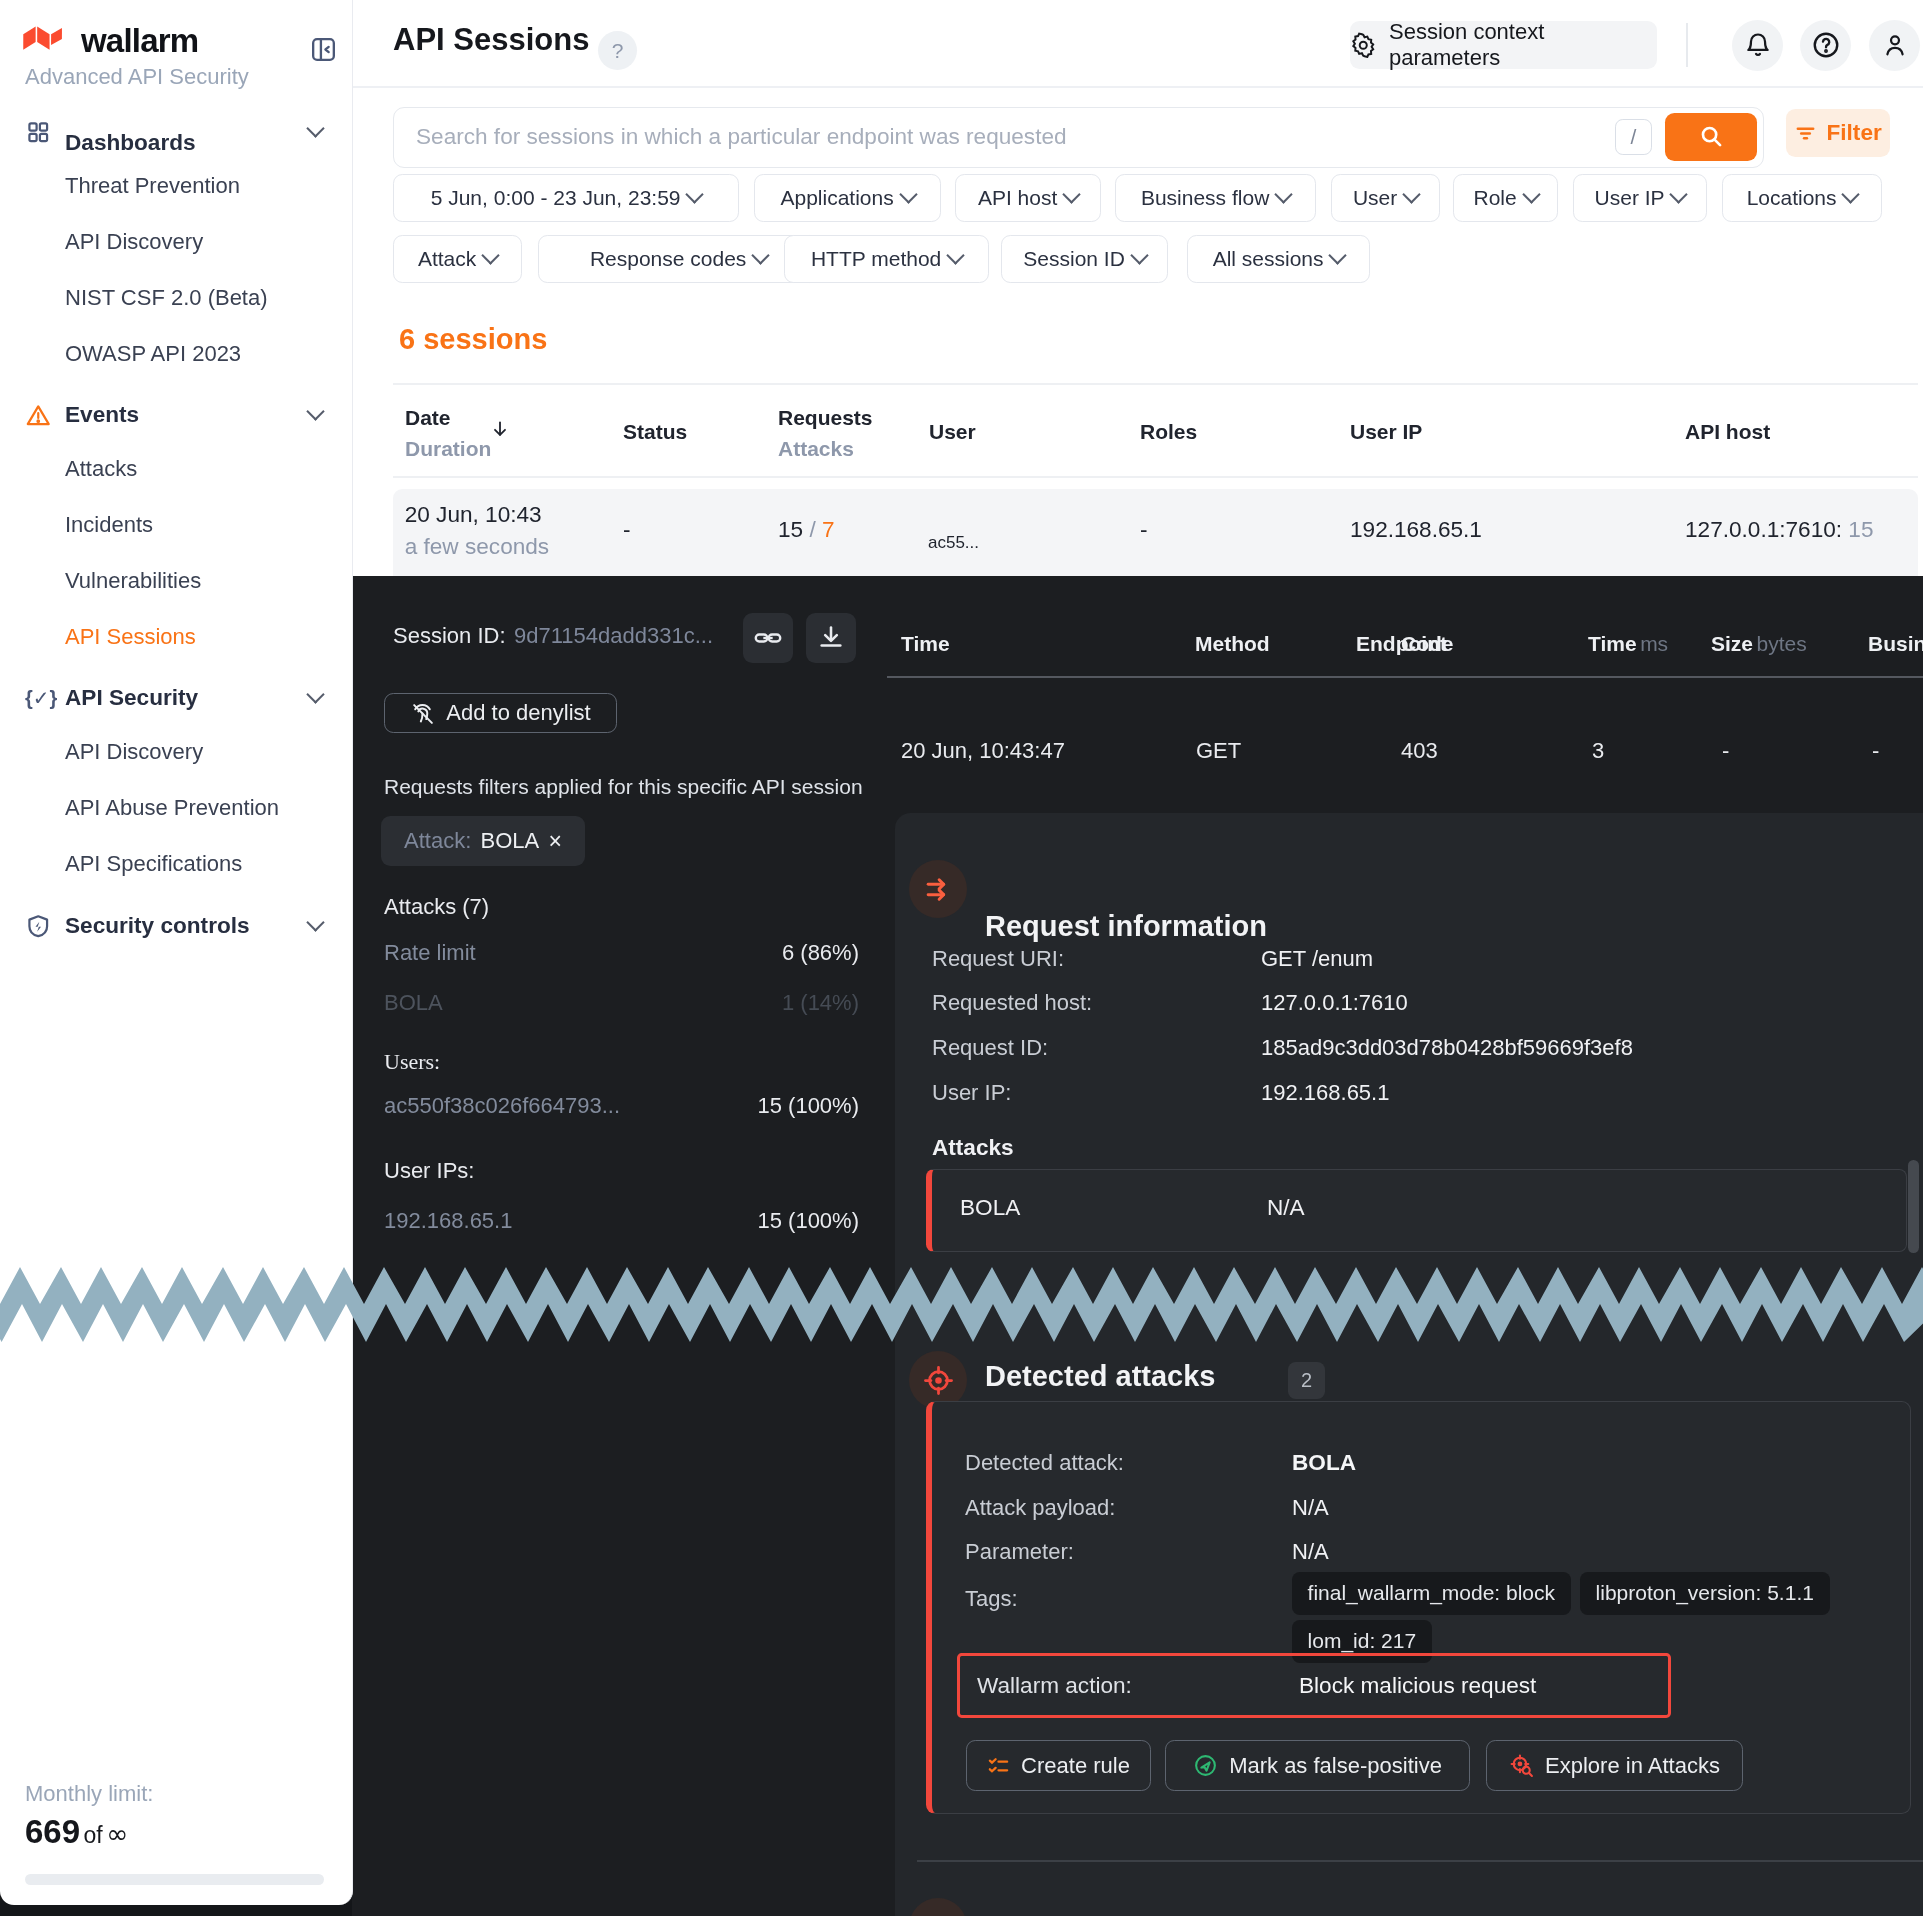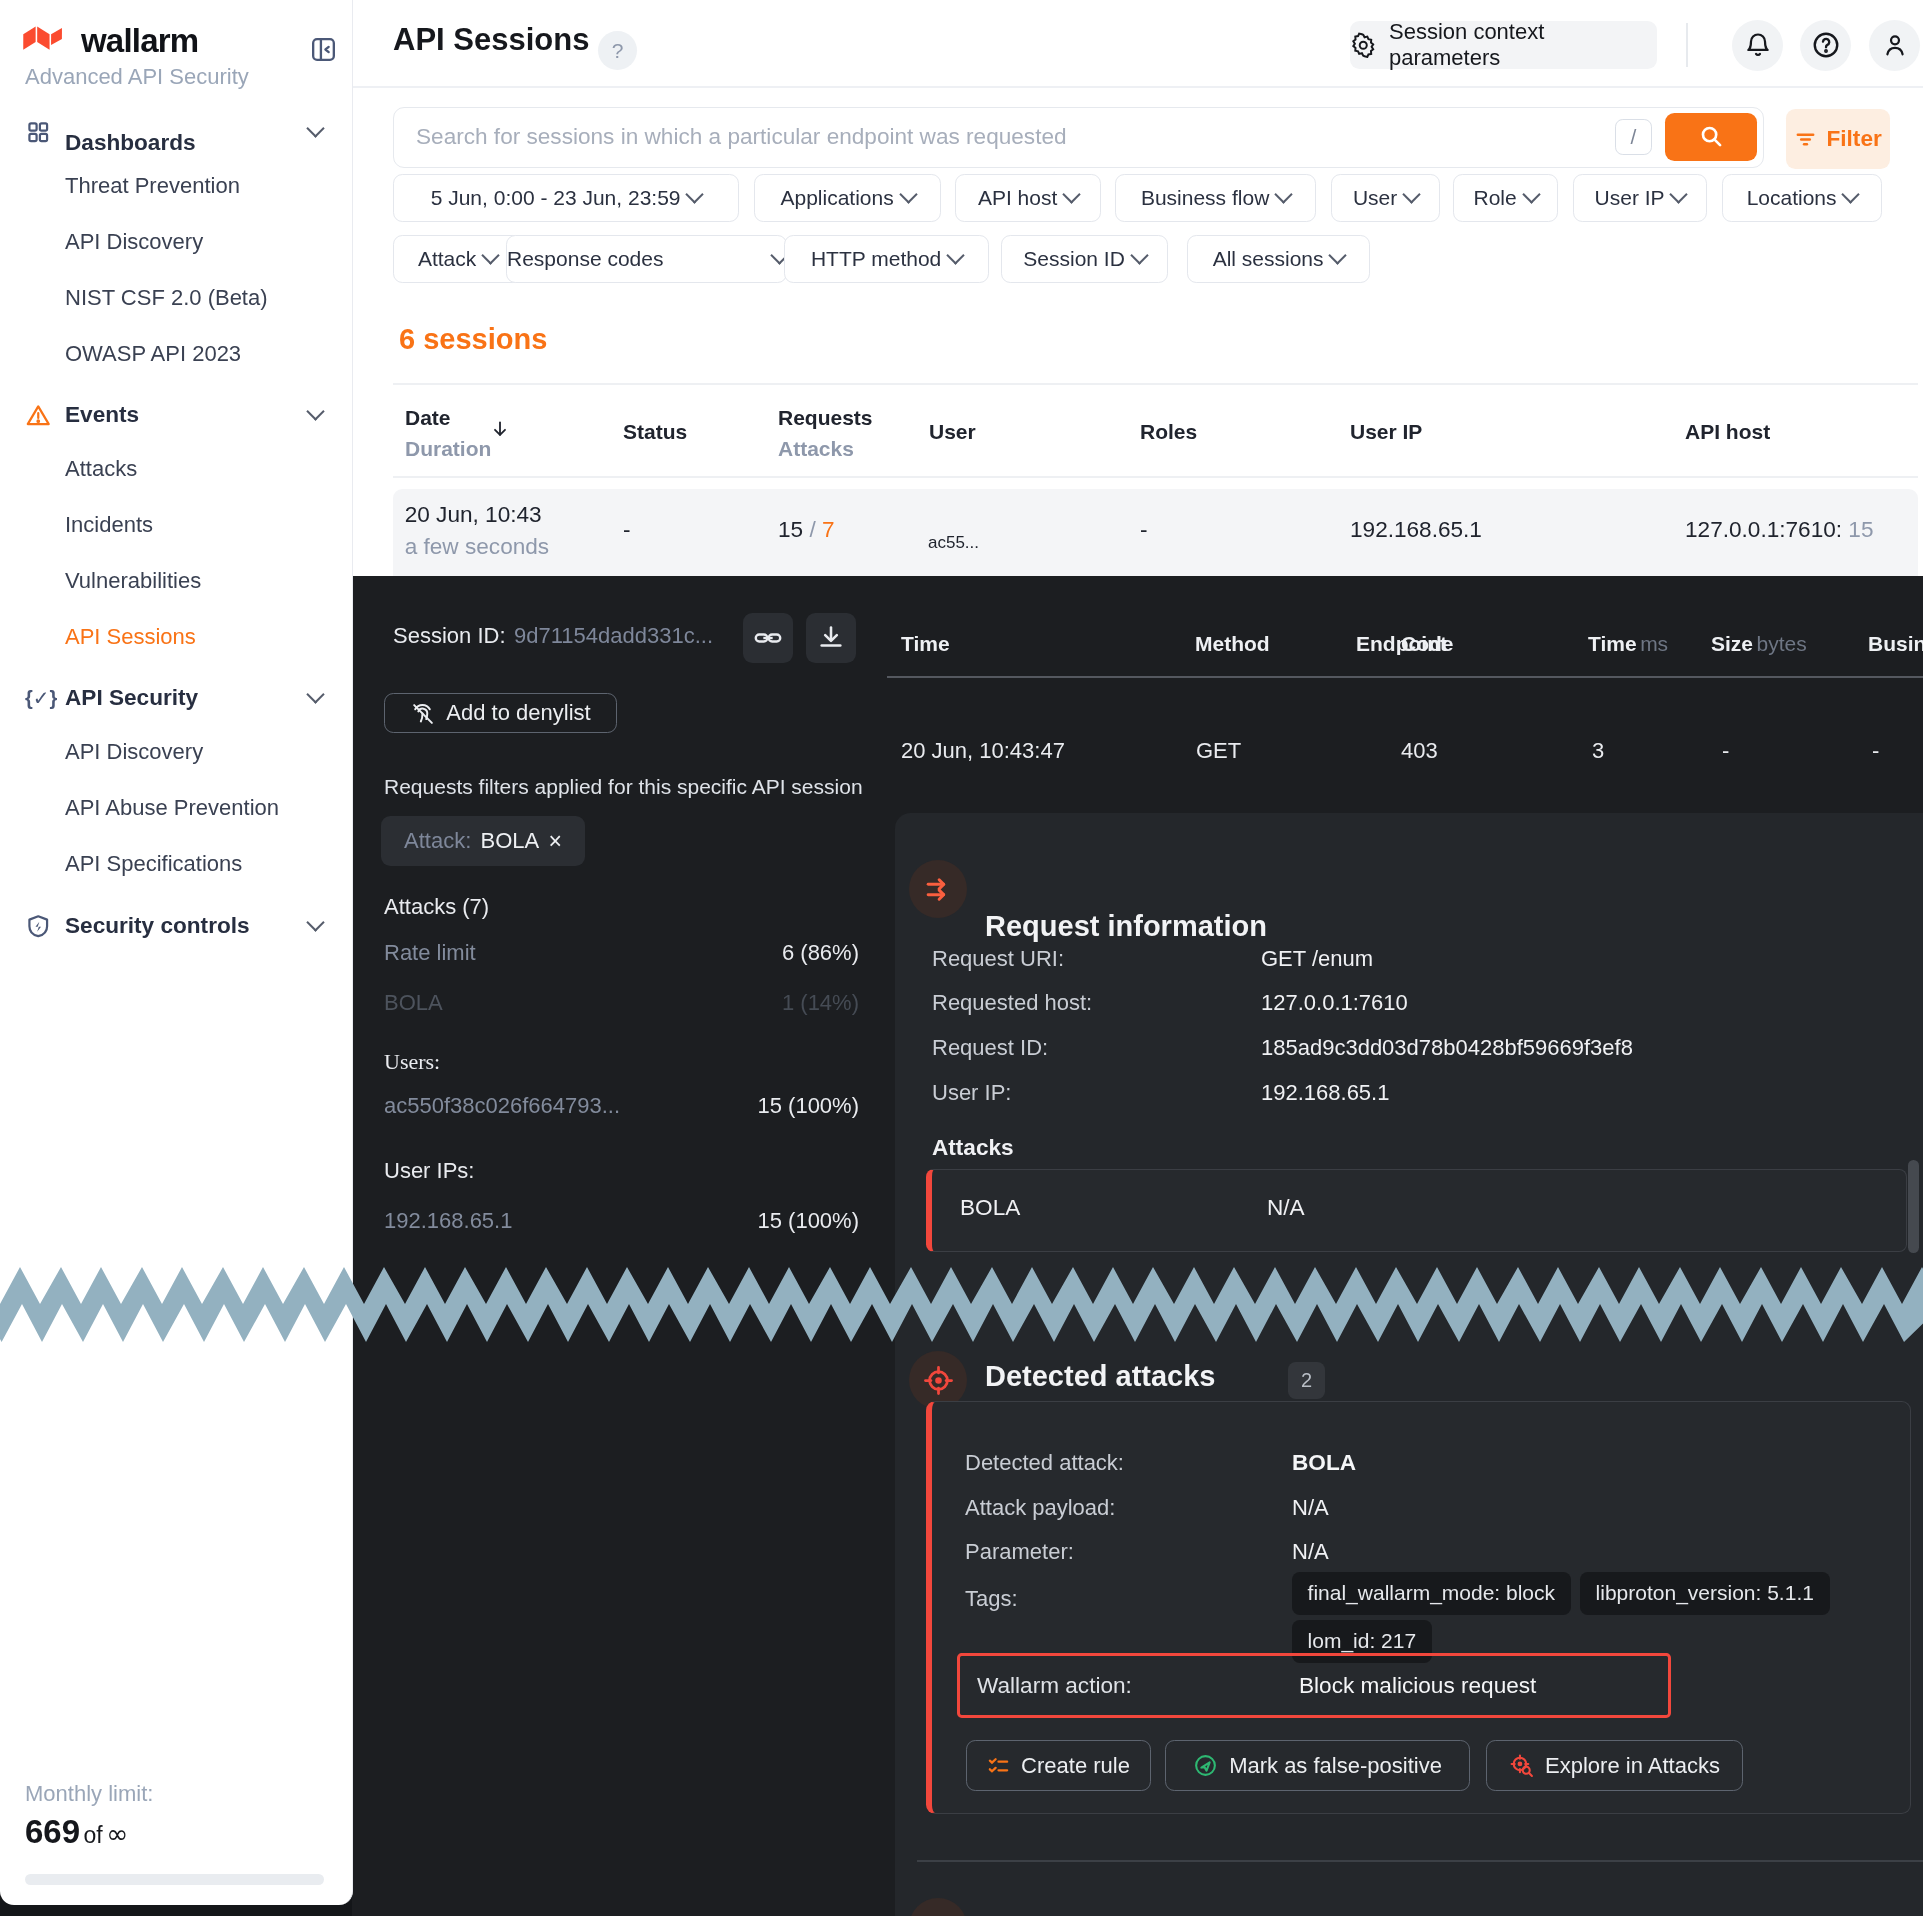--- a/index.html
+++ b/index.html
@@ -83,21 +83,21 @@
     <span class="abs" style="right:111px;top:11px;width:37px;height:36px;box-sizing:border-box;border:1.6px solid #dadfe7;border-radius:7.8px;display:flex;align-items:center;justify-content:center;font-size:21px;color:#7c8596;">/</span>
     <span class="abs" style="right:6.2px;top:4.7px;width:92px;height:48px;background:#f97316;border-radius:9.3px;display:flex;align-items:center;justify-content:center;">
       <span>
           <svg width="26.5" height="26.5" viewBox="0 0 24 24" fill="none" stroke="#ffffff" stroke-width="2.4" stroke-linecap="round">
             <circle cx="10.5" cy="10.5" r="6"></circle>
             <path d="M15 15l5 5"></path>
           </svg>
         </span>
     </span>
   </div>
-  <div class="abs" style="left:1786px;top:109px;z-index:3;width:104px;height:60px;background:#fdeee1;border-radius:9.3px;display:flex;align-items:center;justify-content:center;gap:9.3px;">
+  <div class="abs" style="left:1786px;top:109px;z-index:3;width:104px;height:48px;background:#fdeee1;border-radius:9.3px;display:flex;align-items:center;justify-content:center;gap:9.3px;">
     <span>
         <svg width="23" height="23" viewBox="0 0 24 24" fill="none" stroke="#f97316" stroke-width="2.6" stroke-linecap="round">
           <path d="M4 7h16"></path>
           <path d="M7.5 12h9"></path>
           <path d="M10.5 17h3"></path>
         </svg>
       </span>
     <span style="font-size:22.6px;font-weight:600;color:#f97316;">Filter</span>
   </div>
 
@@ -131,21 +131,21 @@
     </div>
   <div class="chip" style="left:1722px;top:174px;width:160px;z-index:3;">
       <span>Locations</span>
       <span class="caret"></span>
     </div>
 
   <div class="chip" style="left:393px;top:235px;width:129px;z-index:3;">
       <span>Attack</span>
       <span class="caret"></span>
     </div>
-  <div class="chip" style="left:506px;top:235px;width:281px;z-index:3;justify-content:space-between;">
+  <div class="chip" style="left:538px;top:235px;width:281px;z-index:3;">
       <span>Response codes</span>
       <span class="caret"></span>
     </div>
   <div class="chip" style="left:784px;top:235px;width:205px;z-index:3;">
       <span>HTTP method</span>
       <span class="caret"></span>
     </div>
   <div class="chip" style="left:1001px;top:235px;width:167px;z-index:3;">
       <span>Session ID</span>
       <span class="caret"></span>

